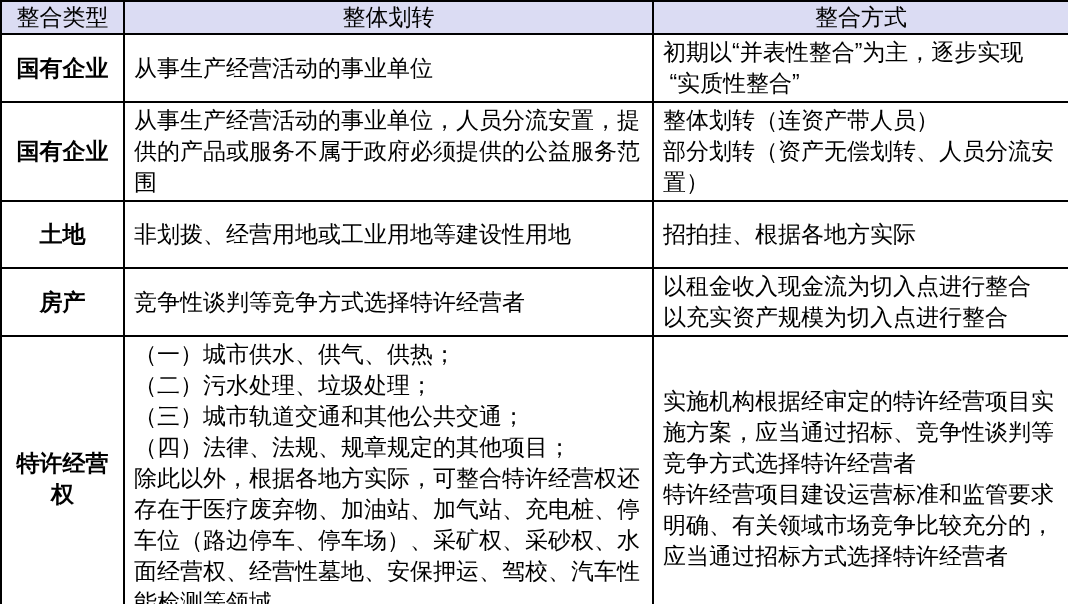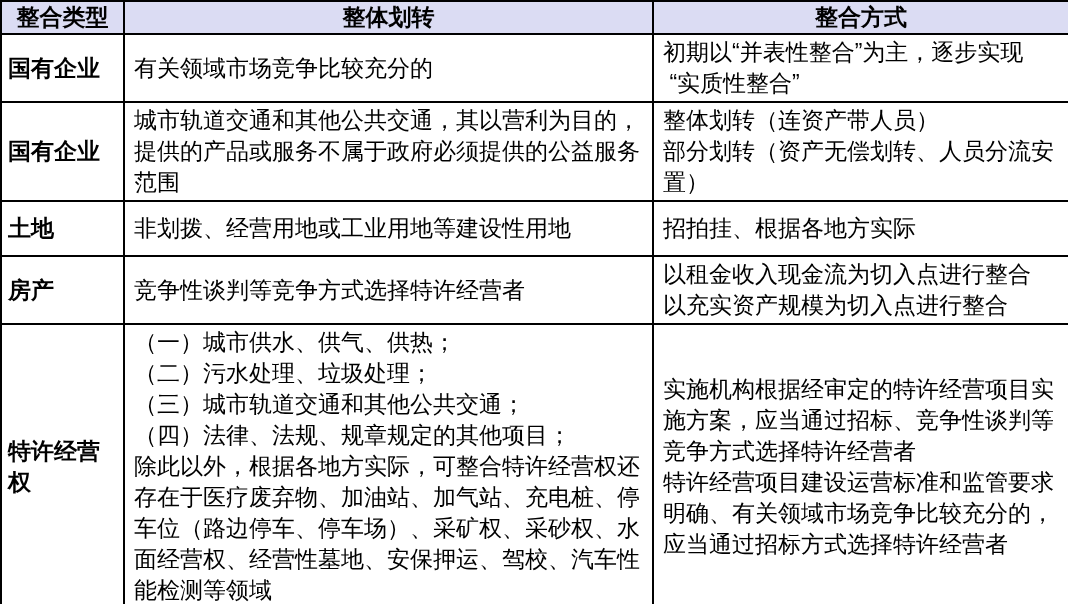--- a/index.html
+++ b/index.html
@@ -14,32 +14,32 @@
     border-collapse:collapse;
     table-layout:fixed;
     width:1068px;
     font-family:"Liberation Sans","DejaVu Sans",sans-serif;
     color:var(--text-c);
   }
   th,td{border:2px solid var(--border-c);box-sizing:border-box;}
   th{
     background:var(--header-bg);
     font-size:23px;
-    font-weight:bold;
+    font-weight:normal;
     height:33px;
     text-align:center;
     padding:0;
     line-height:29px;
   }
   td{vertical-align:middle;}
   td.cell-type{
     font-size:23px;
     font-weight:bold;
-    text-align:left;
-    padding:11px 6px;
+    text-align:center;
+    padding:17px 6px;
     line-height:31px;
   }
   td.cell-object,td.cell-method{
     font-size:23px;
     line-height:31px;
     text-align:left;
     padding:2px 8px 2px 9px;
     white-space:pre-wrap;
     word-break:break-all;
   }
@@ -63,27 +63,27 @@
   <thead>
     <tr>
       <th>整合类型</th>
       <th>整体划转</th>
       <th>整合方式</th>
     </tr>
   </thead>
   <tbody>
     <tr>
       <td class="cell-type">国有企业</td>
-      <td class="cell-object">有关领域市场竞争比较充分的</td>
+      <td class="cell-object">从事生产经营活动的事业单位</td>
       <td class="cell-method">初期以“并表性整合”为主，逐步实现
  “实质性整合”</td>
     </tr>
     <tr>
       <td class="cell-type">国有企业</td>
-      <td class="cell-object">城市轨道交通和其他公共交通，其以营利为目的，提供的产品或服务不属于政府必须提供的公益服务范围</td>
+      <td class="cell-object">从事生产经营活动的事业单位，人员分流安置，提供的产品或服务不属于政府必须提供的公益服务范围</td>
       <td class="cell-method">整体划转（连资产带人员）
 部分划转（资产无偿划转、人员分流安置）</td>
     </tr>
     <tr>
       <td class="cell-type">土地</td>
       <td class="cell-object">非划拨、经营用地或工业用地等建设性用地</td>
       <td class="cell-method">招拍挂、根据各地方实际</td>
     </tr>
     <tr>
       <td class="cell-type">房产</td>

